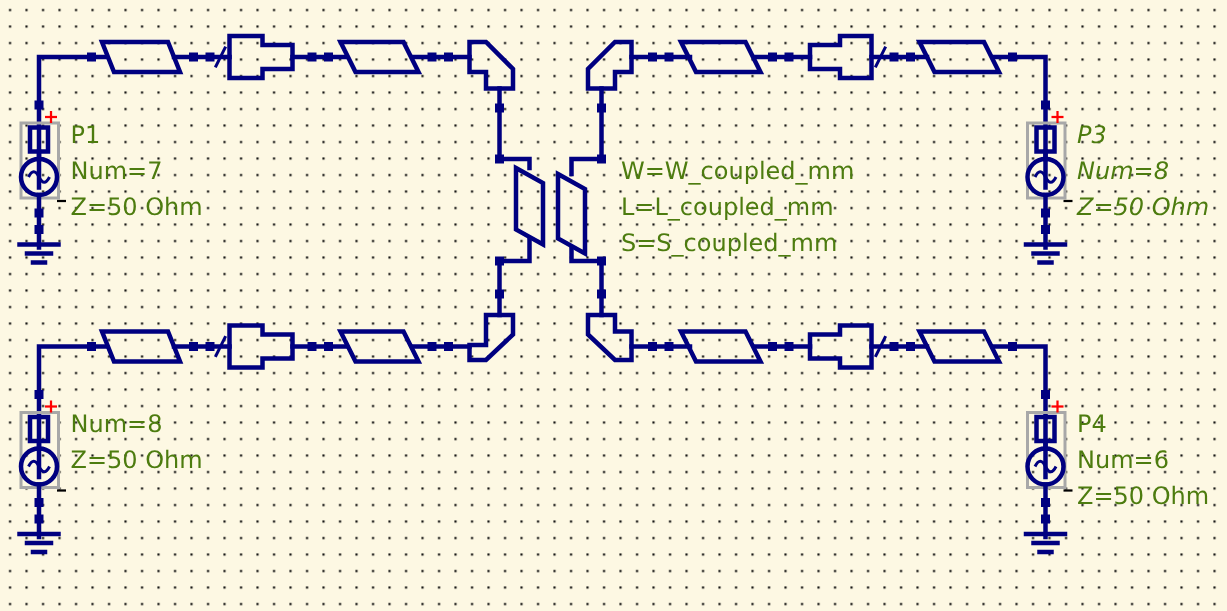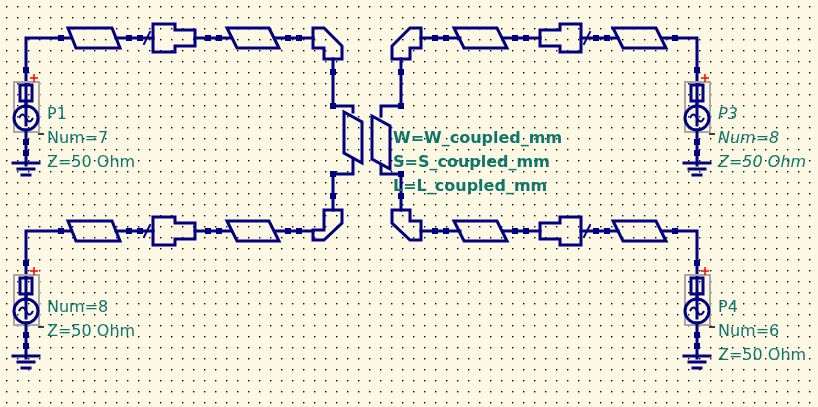--- a/index.html
+++ b/index.html
@@ -2,21 +2,21 @@
 <html><head>
 <meta charset="utf-8">
 <style>
   html, body { margin: 0; padding: 0; }
   body { width: 818px; height: 407px; overflow: hidden; background: #fdf8e3; }
   #canvas { position: relative; width: 818px; height: 407px; }
   svg { position: absolute; left: 0; top: 0; }
   .wire { stroke: #000080; stroke-width: 3; fill: none; stroke-linecap: square; }
   .comp { stroke: #000080; stroke-width: 3; fill: none; stroke-linejoin: miter; }
   .node { fill: #000080; }
-  .label { position: absolute; font-family: "DejaVu Sans", sans-serif; font-size: 16px; color: #0f766e; line-height: 24px; white-space: nowrap; margin-top: 24px; }
+  .label { position: absolute; font-family: "DejaVu Sans", sans-serif; font-size: 16px; color: #4d7c0f; line-height: 24px; white-space: nowrap; }
   .plus { stroke: #ff0000; stroke-width: 1.5; }
   .minus { stroke: #000000; stroke-width: 1.5; }
   .selbox { stroke: #a8a8a8; stroke-width: 2; fill: none; }
 </style>
 </head>
 <body>
 
 <div id="canvas">
 <svg width="818" height="407" viewBox="0 0 818 407">
   <defs>
@@ -250,18 +250,18 @@
 <div class="label" style="left:718px; top:78px;font-style:italic;">
   <div>P3</div>
   <div>Num=8</div>
   <div>Z=50 Ohm</div>
 </div>
 <div class="label" style="left:718px; top:271px;">
   <div>P4</div>
   <div>Num=6</div>
   <div>Z=50 Ohm</div>
 </div>
-<div class="label" style="left:393px; top:102px;font-weight:bold;">
+<div class="label" style="left:414px; top:102px;">
   <div>W=W_coupled_mm</div>
+  <div>L=L_coupled_mm</div>
   <div>S=S_coupled_mm</div>
-  <div>L=L_coupled_mm</div>
 </div>
 </div>
 
 </body></html>

